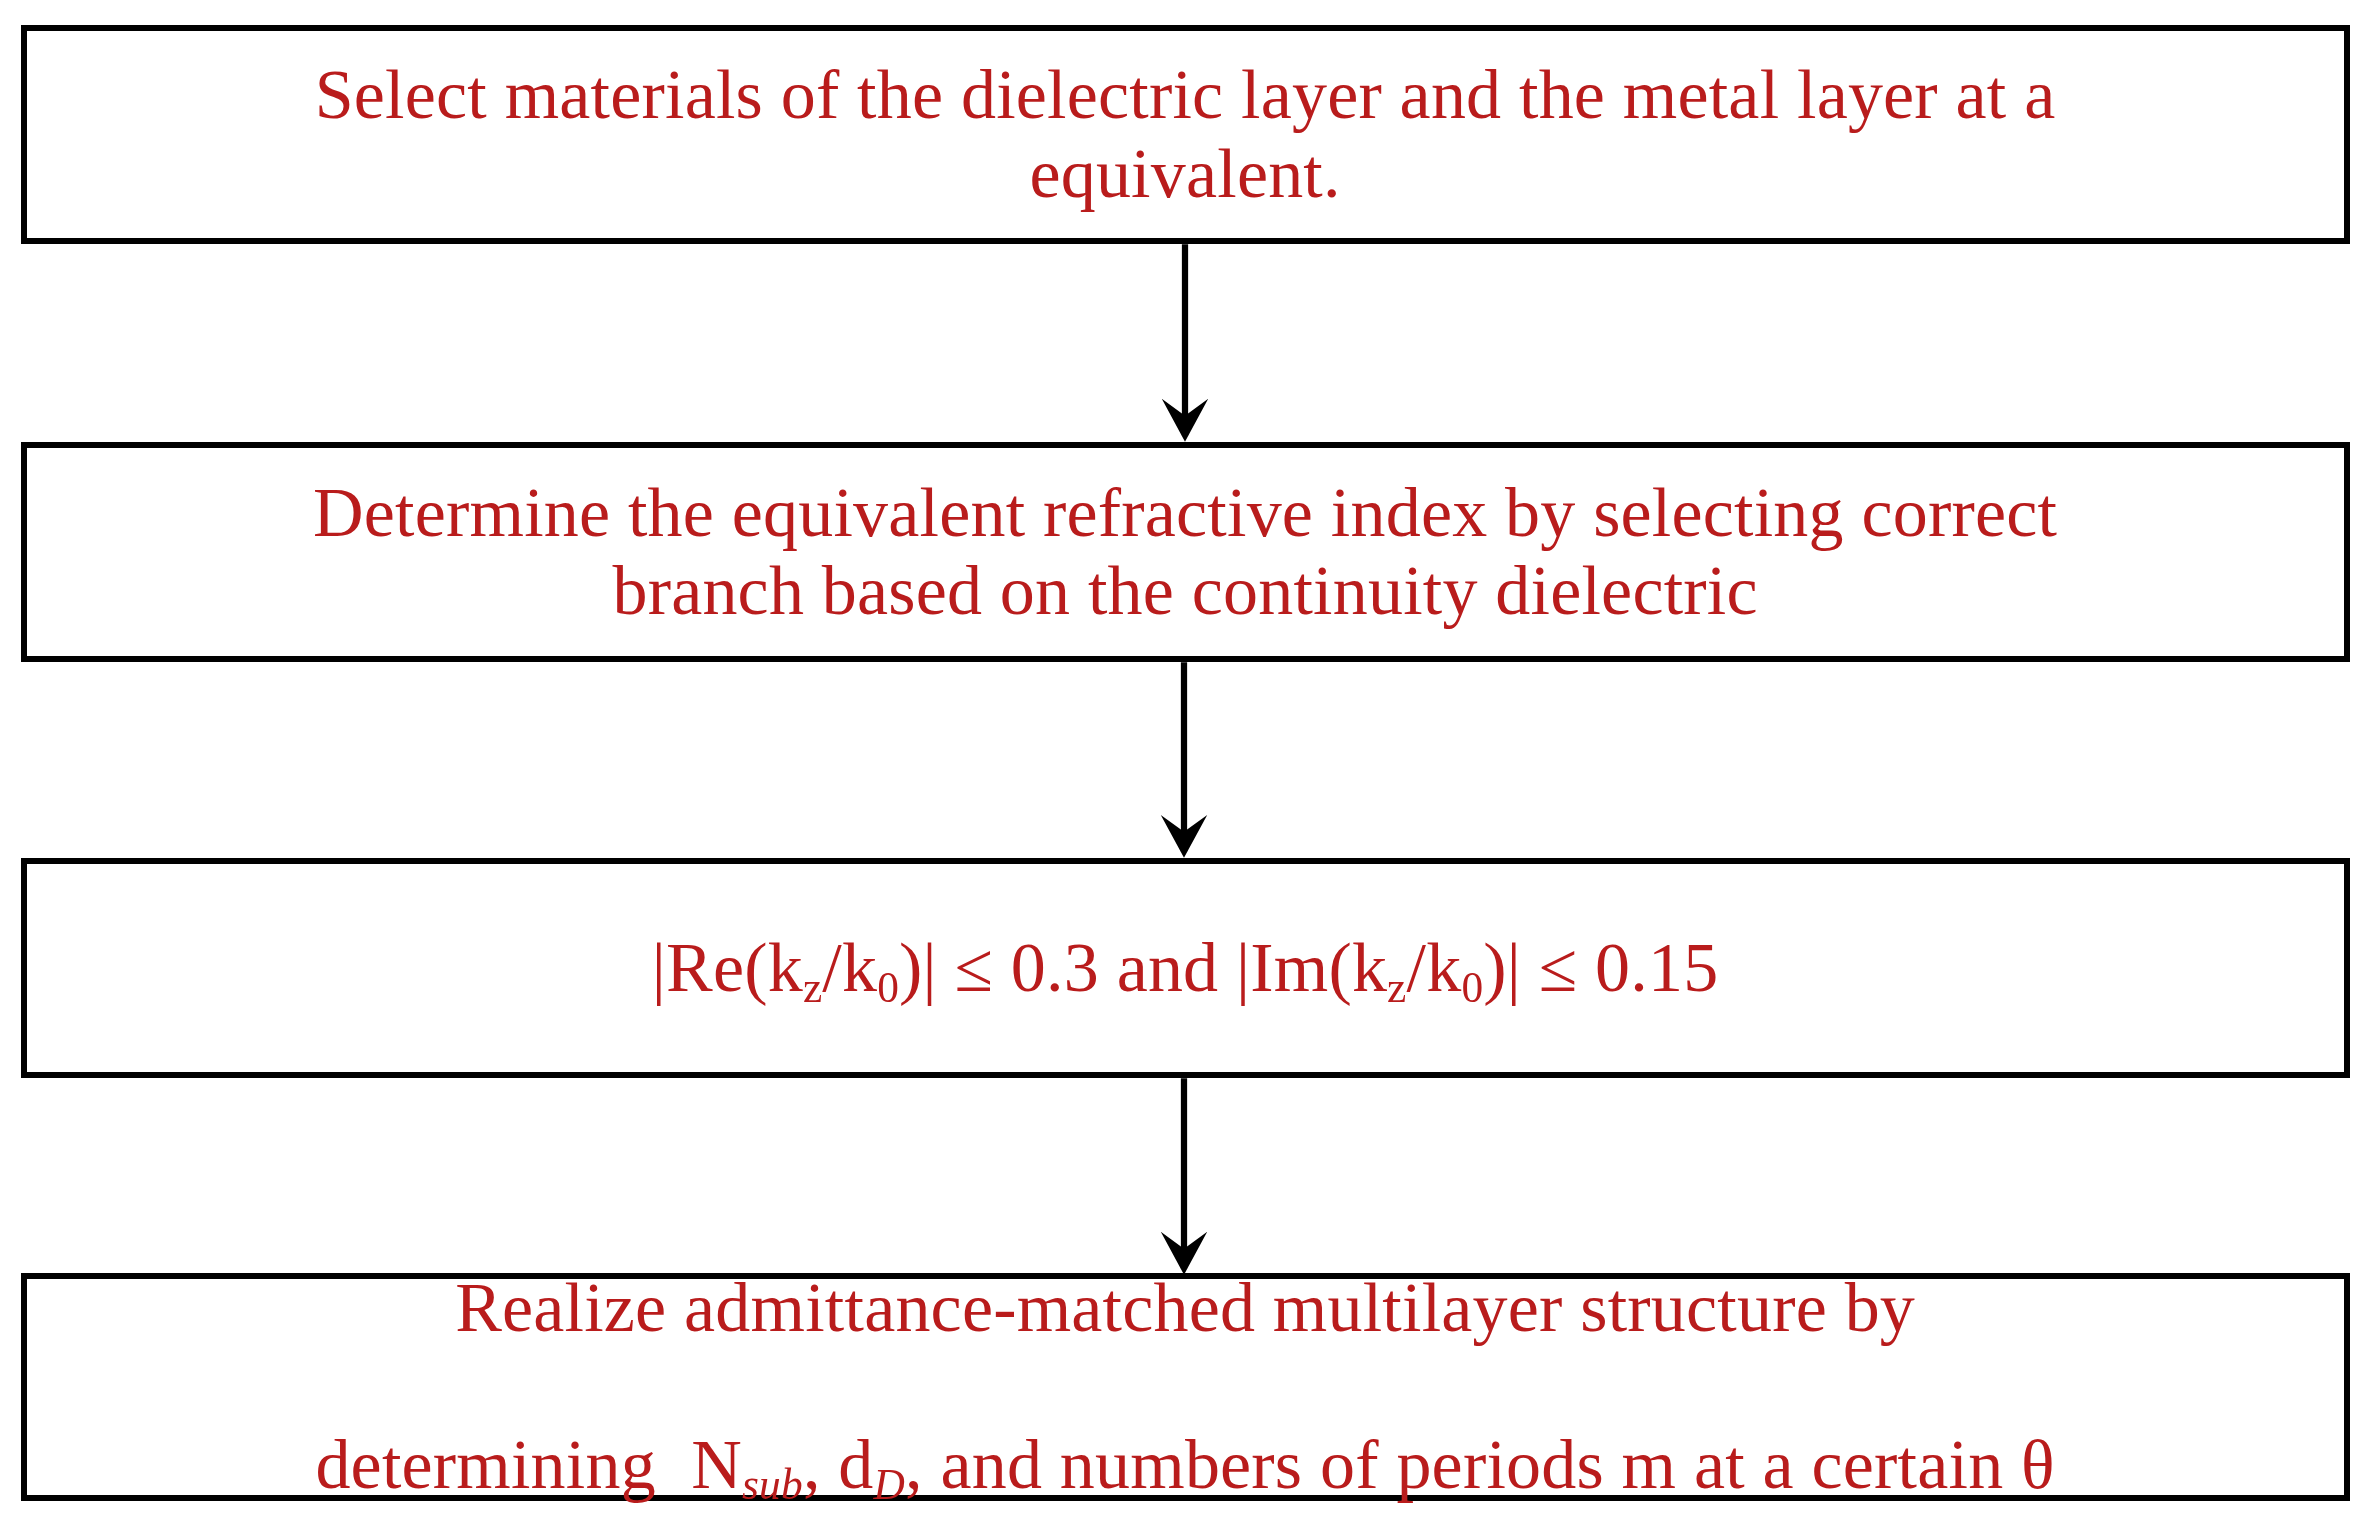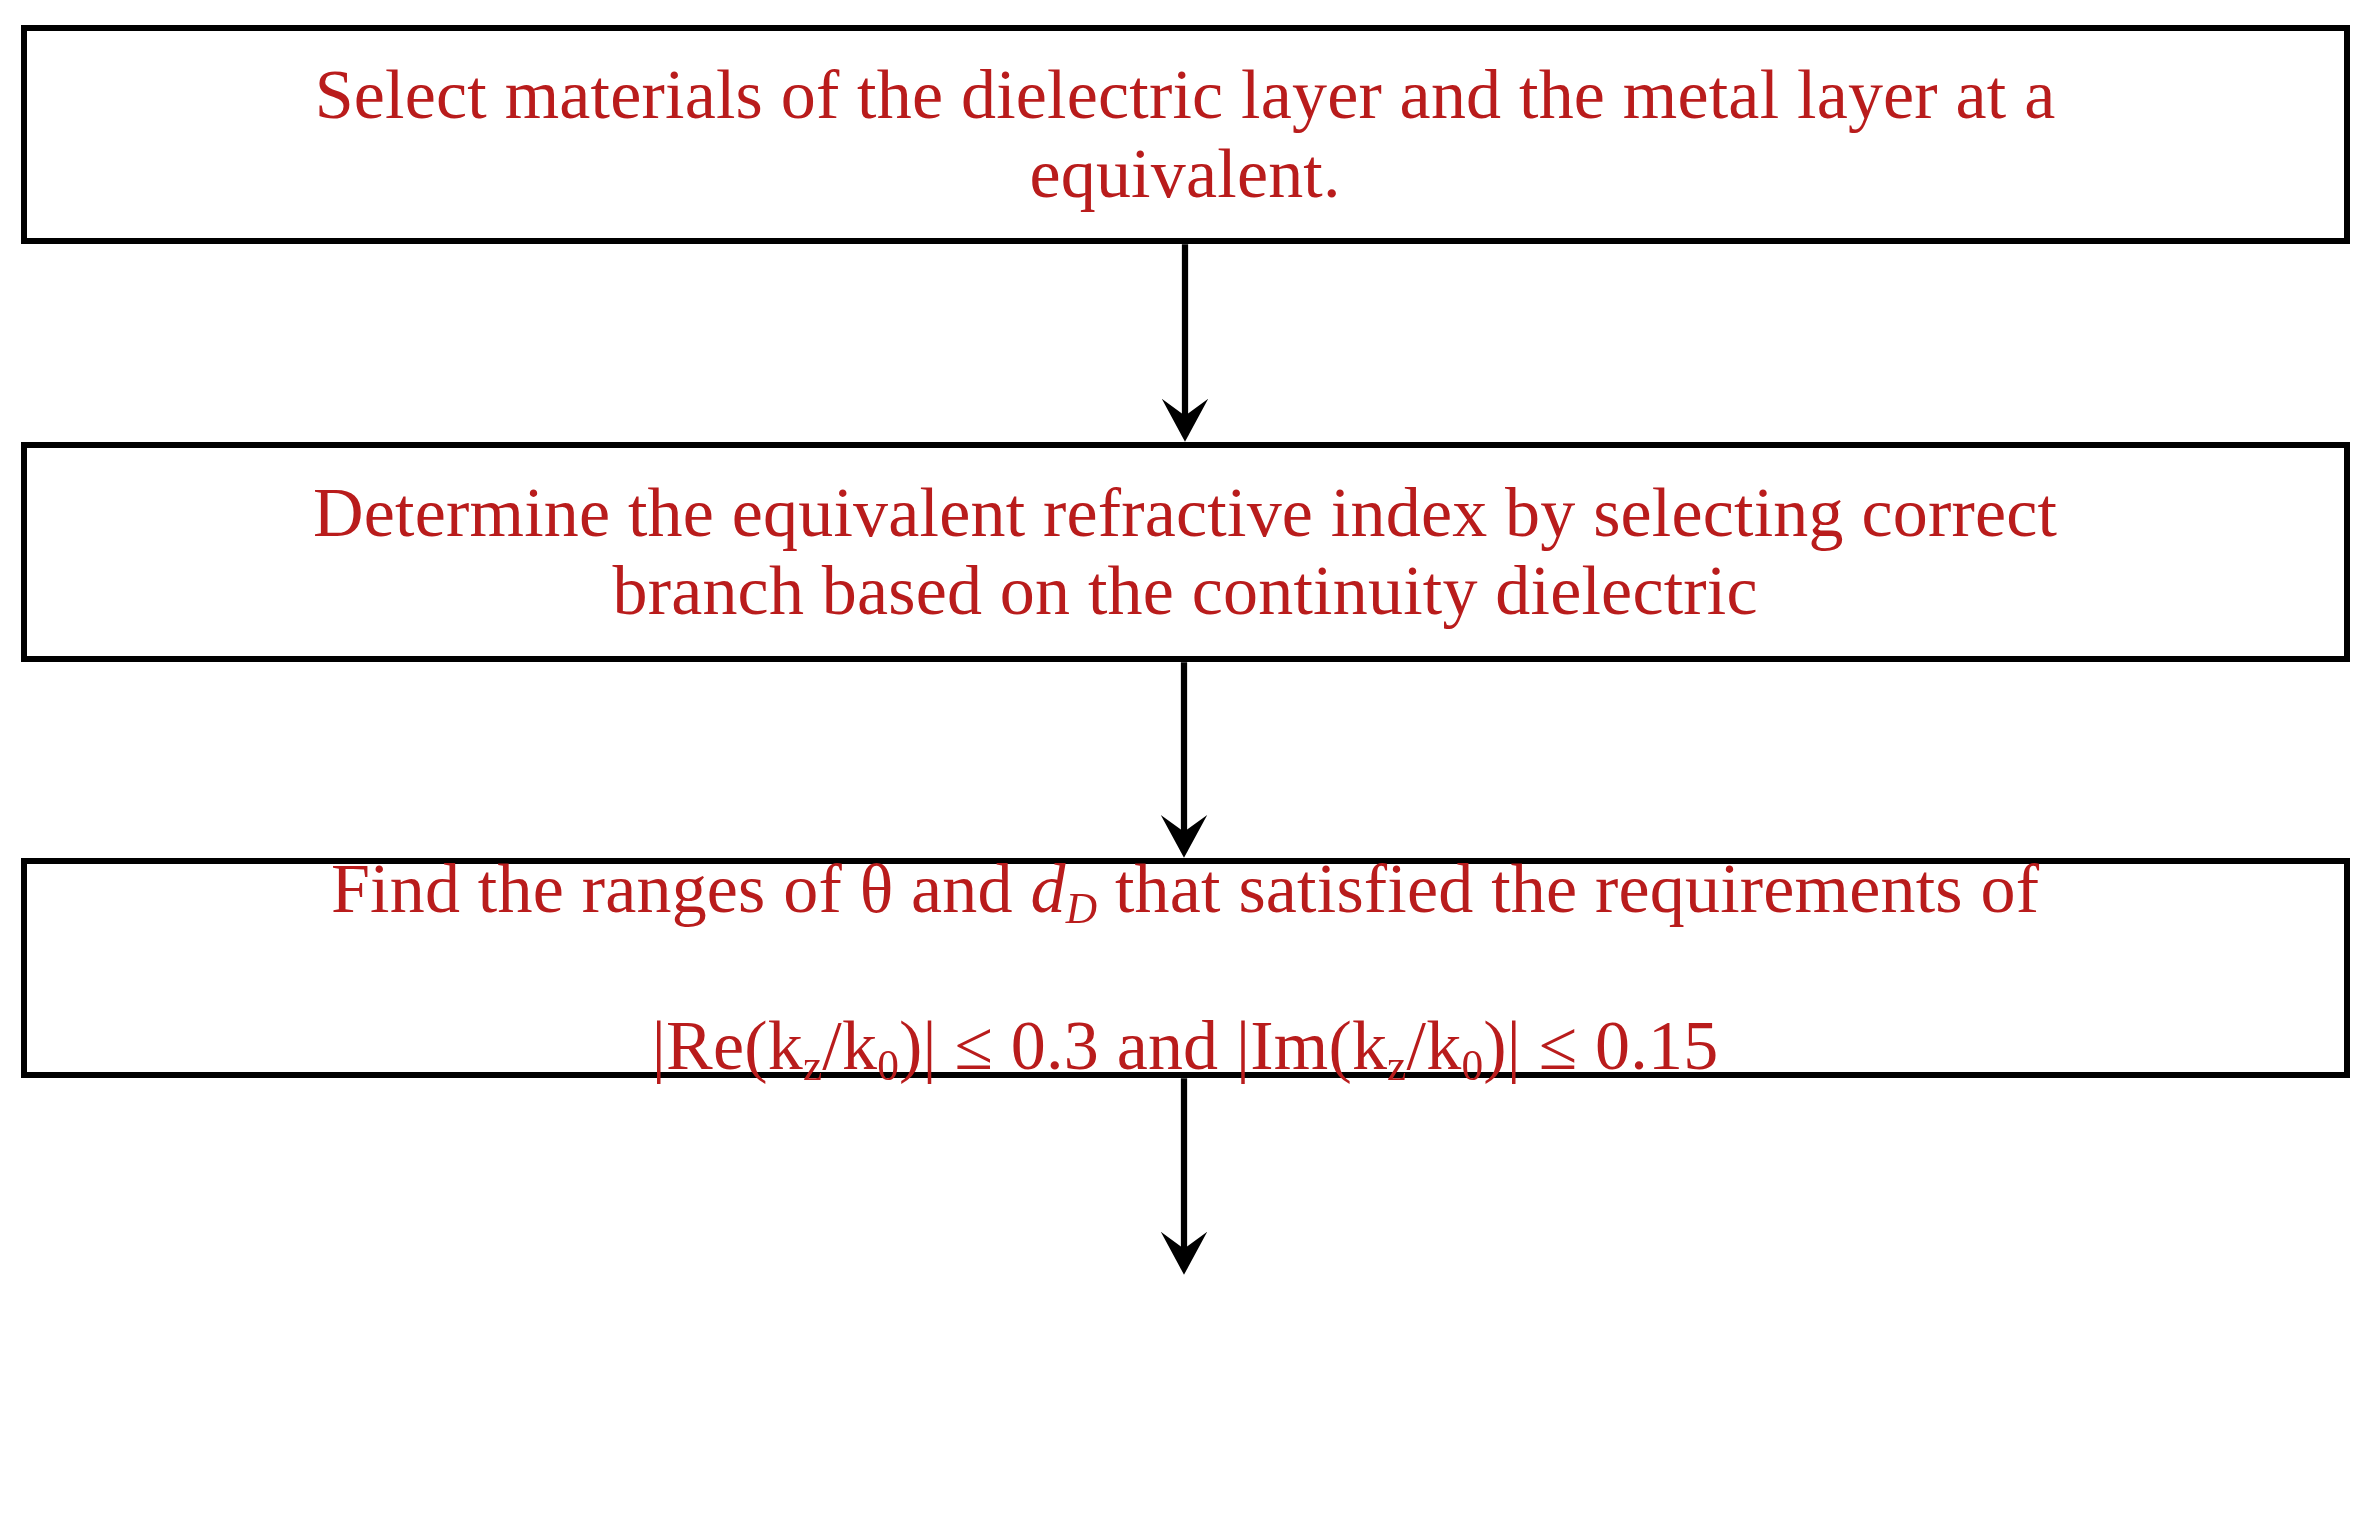--- a/index.html
+++ b/index.html
@@ -78,27 +78,32 @@
 
   <div class="arrow" style="left:1159px; top:662px; width:50px; height:196px;">
     <svg width="50" height="196" viewBox="0 0 56 219">
       <line x1="28" y1="0" x2="28" y2="212" stroke="#000000" stroke-width="7"></line>
       <polygon points="28,219 2,171 28,190 54,171" fill="#000000"></polygon>
     </svg>
   </div>
 
   <div class="flow-box" style="left:20.6px; top:858px; width:2329px; height:220px;">
     <span class="box-text">
-      <span class="box-line">Find the ranges of θ and <span class="ital">d</span><sub class="ital">D</sub> that satisfied the requirements of</span>
       <span class="box-line">|Re(k<sub>z</sub>/k<sub>0</sub>)| ≤ 0.3 and |Im(k<sub>z</sub>/k<sub>0</sub>)| ≤ 0.15</span>
     </span>
   </div>
 
   <div class="arrow" style="left:1159px; top:1078px; width:50px; height:197px;">
     <svg width="50" height="197" viewBox="0 0 56 220">
       <line x1="28" y1="0" x2="28" y2="213" stroke="#000000" stroke-width="7"></line>
       <polygon points="28,220 2,172 28,191 54,172" fill="#000000"></polygon>
     </svg>
   </div>
 
+  <div class="flow-box" style="left:20.6px; top:1273px; width:2329px; height:228px;">
+    <span class="box-text">
+      <span class="box-line">Realize admittance-matched multilayer structure by</span>
+      <span class="box-line">determining&nbsp; N<sub class="ital">sub</sub>, d<sub class="ital">D</sub>, and numbers of periods m at a certain θ</span>
+    </span>
+  </div>
 
 </div>
 
 
 </body></html>

